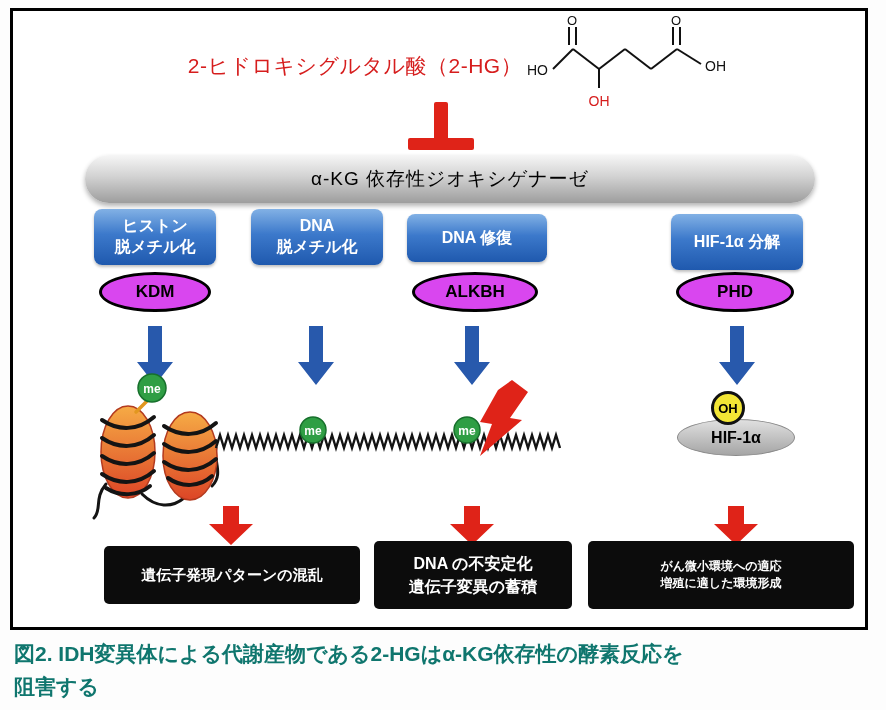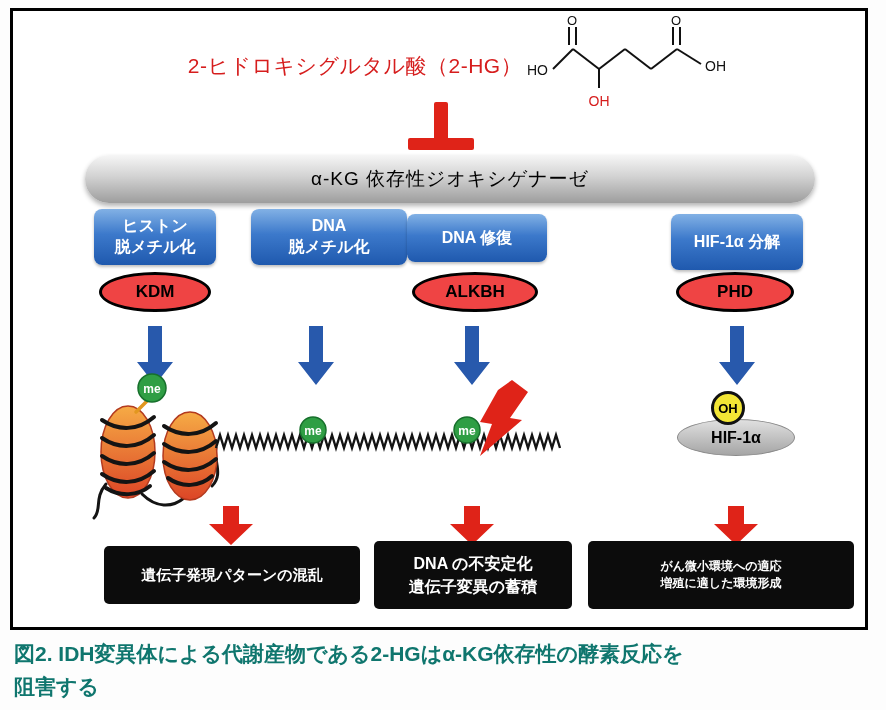--- a/index.html
+++ b/index.html
@@ -12,24 +12,24 @@
   .inhV{left:434px;top:102px;width:14px;height:38px;background:#df2318;border-radius:2px}
   .inhH{left:408px;top:138px;width:66px;height:12px;background:#df2318;border-radius:2px}
   #banner{left:85px;top:155px;width:730px;height:48px;border-radius:26px;
     background:linear-gradient(180deg,#f6f6f6 0%,#d2d2d2 45%,#9d9d9d 100%);
     box-shadow:0 3px 5px rgba(0,0,0,.3);display:flex;align-items:center;justify-content:center;
     font-size:19px;font-weight:normal;color:#000;letter-spacing:1px}
   .bluebox{background:linear-gradient(180deg,#82b1e5 0%,#3c79cb 45%,#1f59ae 100%);border-radius:8px;
     color:#fff;font-weight:bold;font-size:16px;display:flex;align-items:center;justify-content:center;
     text-align:center;white-space:pre-line;line-height:1.3;box-shadow:0 2px 3px rgba(0,0,0,.25)}
   #fb1{left:94px;top:209px;width:122px;height:56px}
-  #fb2{left:251px;top:209px;width:156px;height:56px}
+  #fb2{left:251px;top:209px;width:132px;height:56px}
   #fb3{left:407px;top:214px;width:140px;height:48px}
   #fb4{left:671px;top:214px;width:132px;height:56px}
-  .enzyme{background:#ef4444;border:3px solid #000;border-radius:50%;display:flex;align-items:center;
+  .enzyme{background:#d946ef;border:3px solid #000;border-radius:50%;display:flex;align-items:center;
     justify-content:center;font-weight:bold;font-size:17px;color:#000}
   #en1{left:99px;top:272px;width:112px;height:40px}
   #en2{left:258px;top:272px;width:112px;height:40px}
   #en3{left:412px;top:272px;width:126px;height:40px}
   #en4{left:676px;top:272px;width:118px;height:40px}
   #ba1{left:135px;top:326px}
   #ba2{left:296px;top:326px}
   #ba3{left:452px;top:326px}
   #ba4{left:717px;top:326px}
   #scene{left:80px;top:368px}

